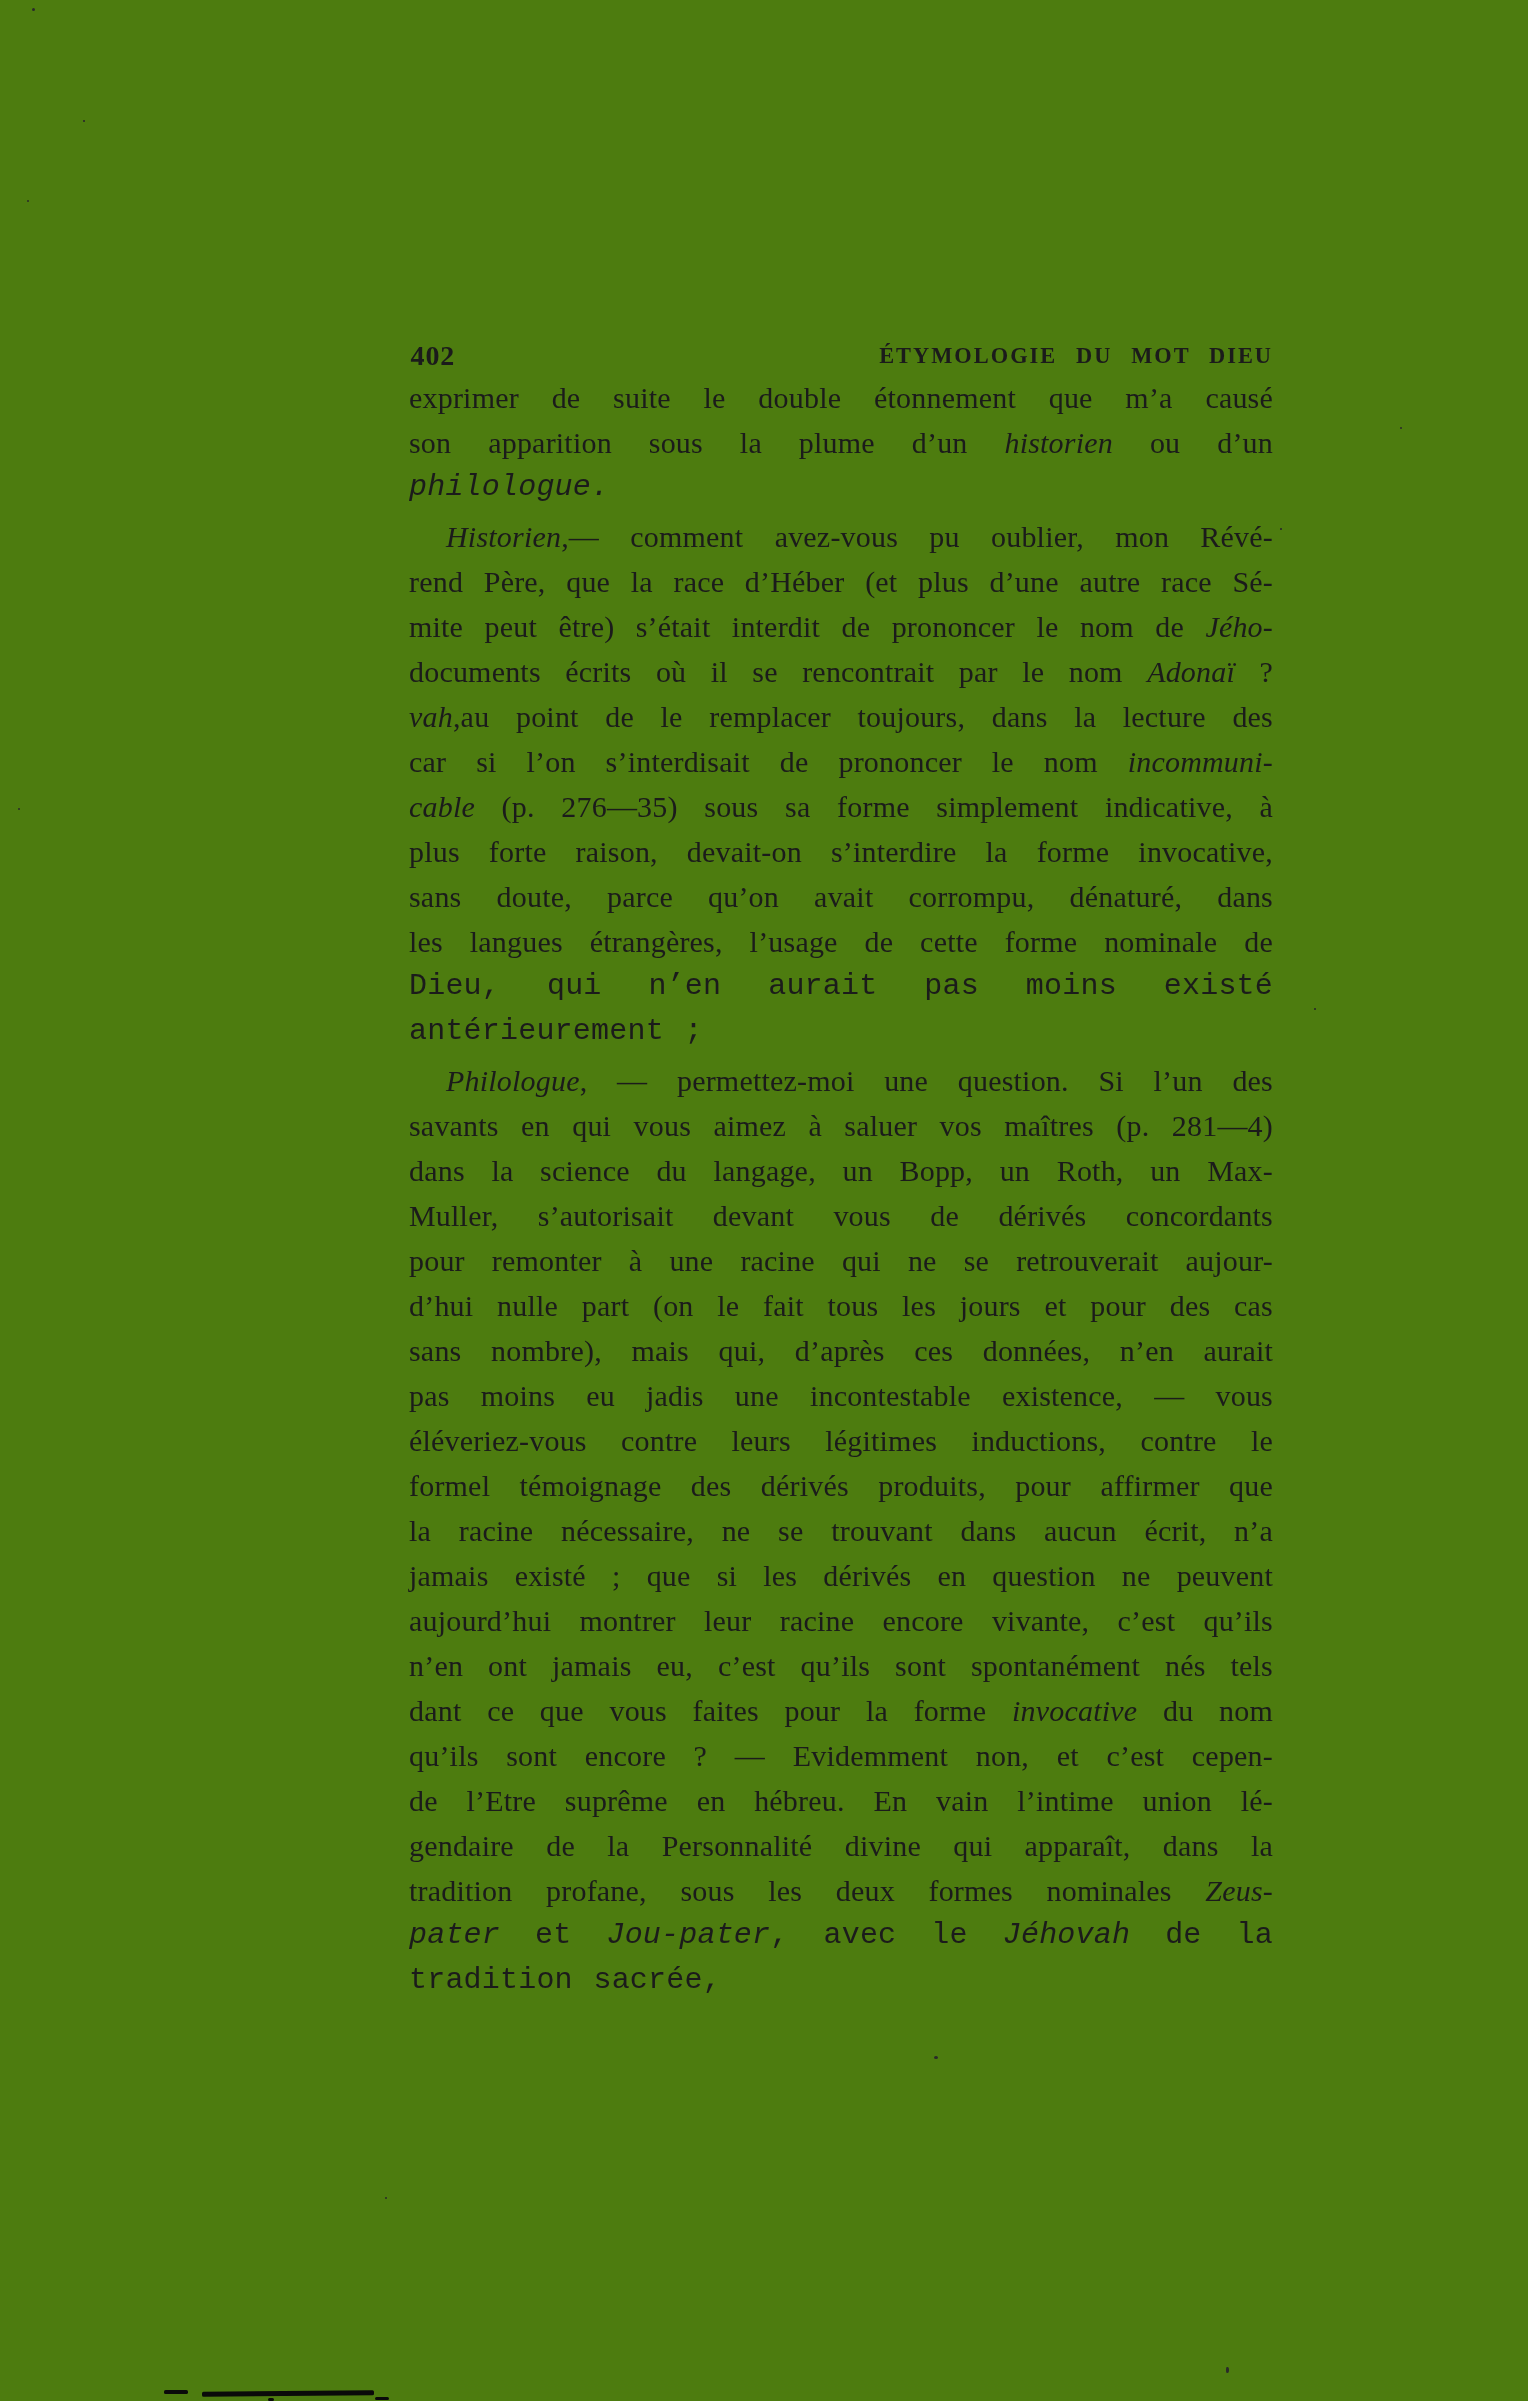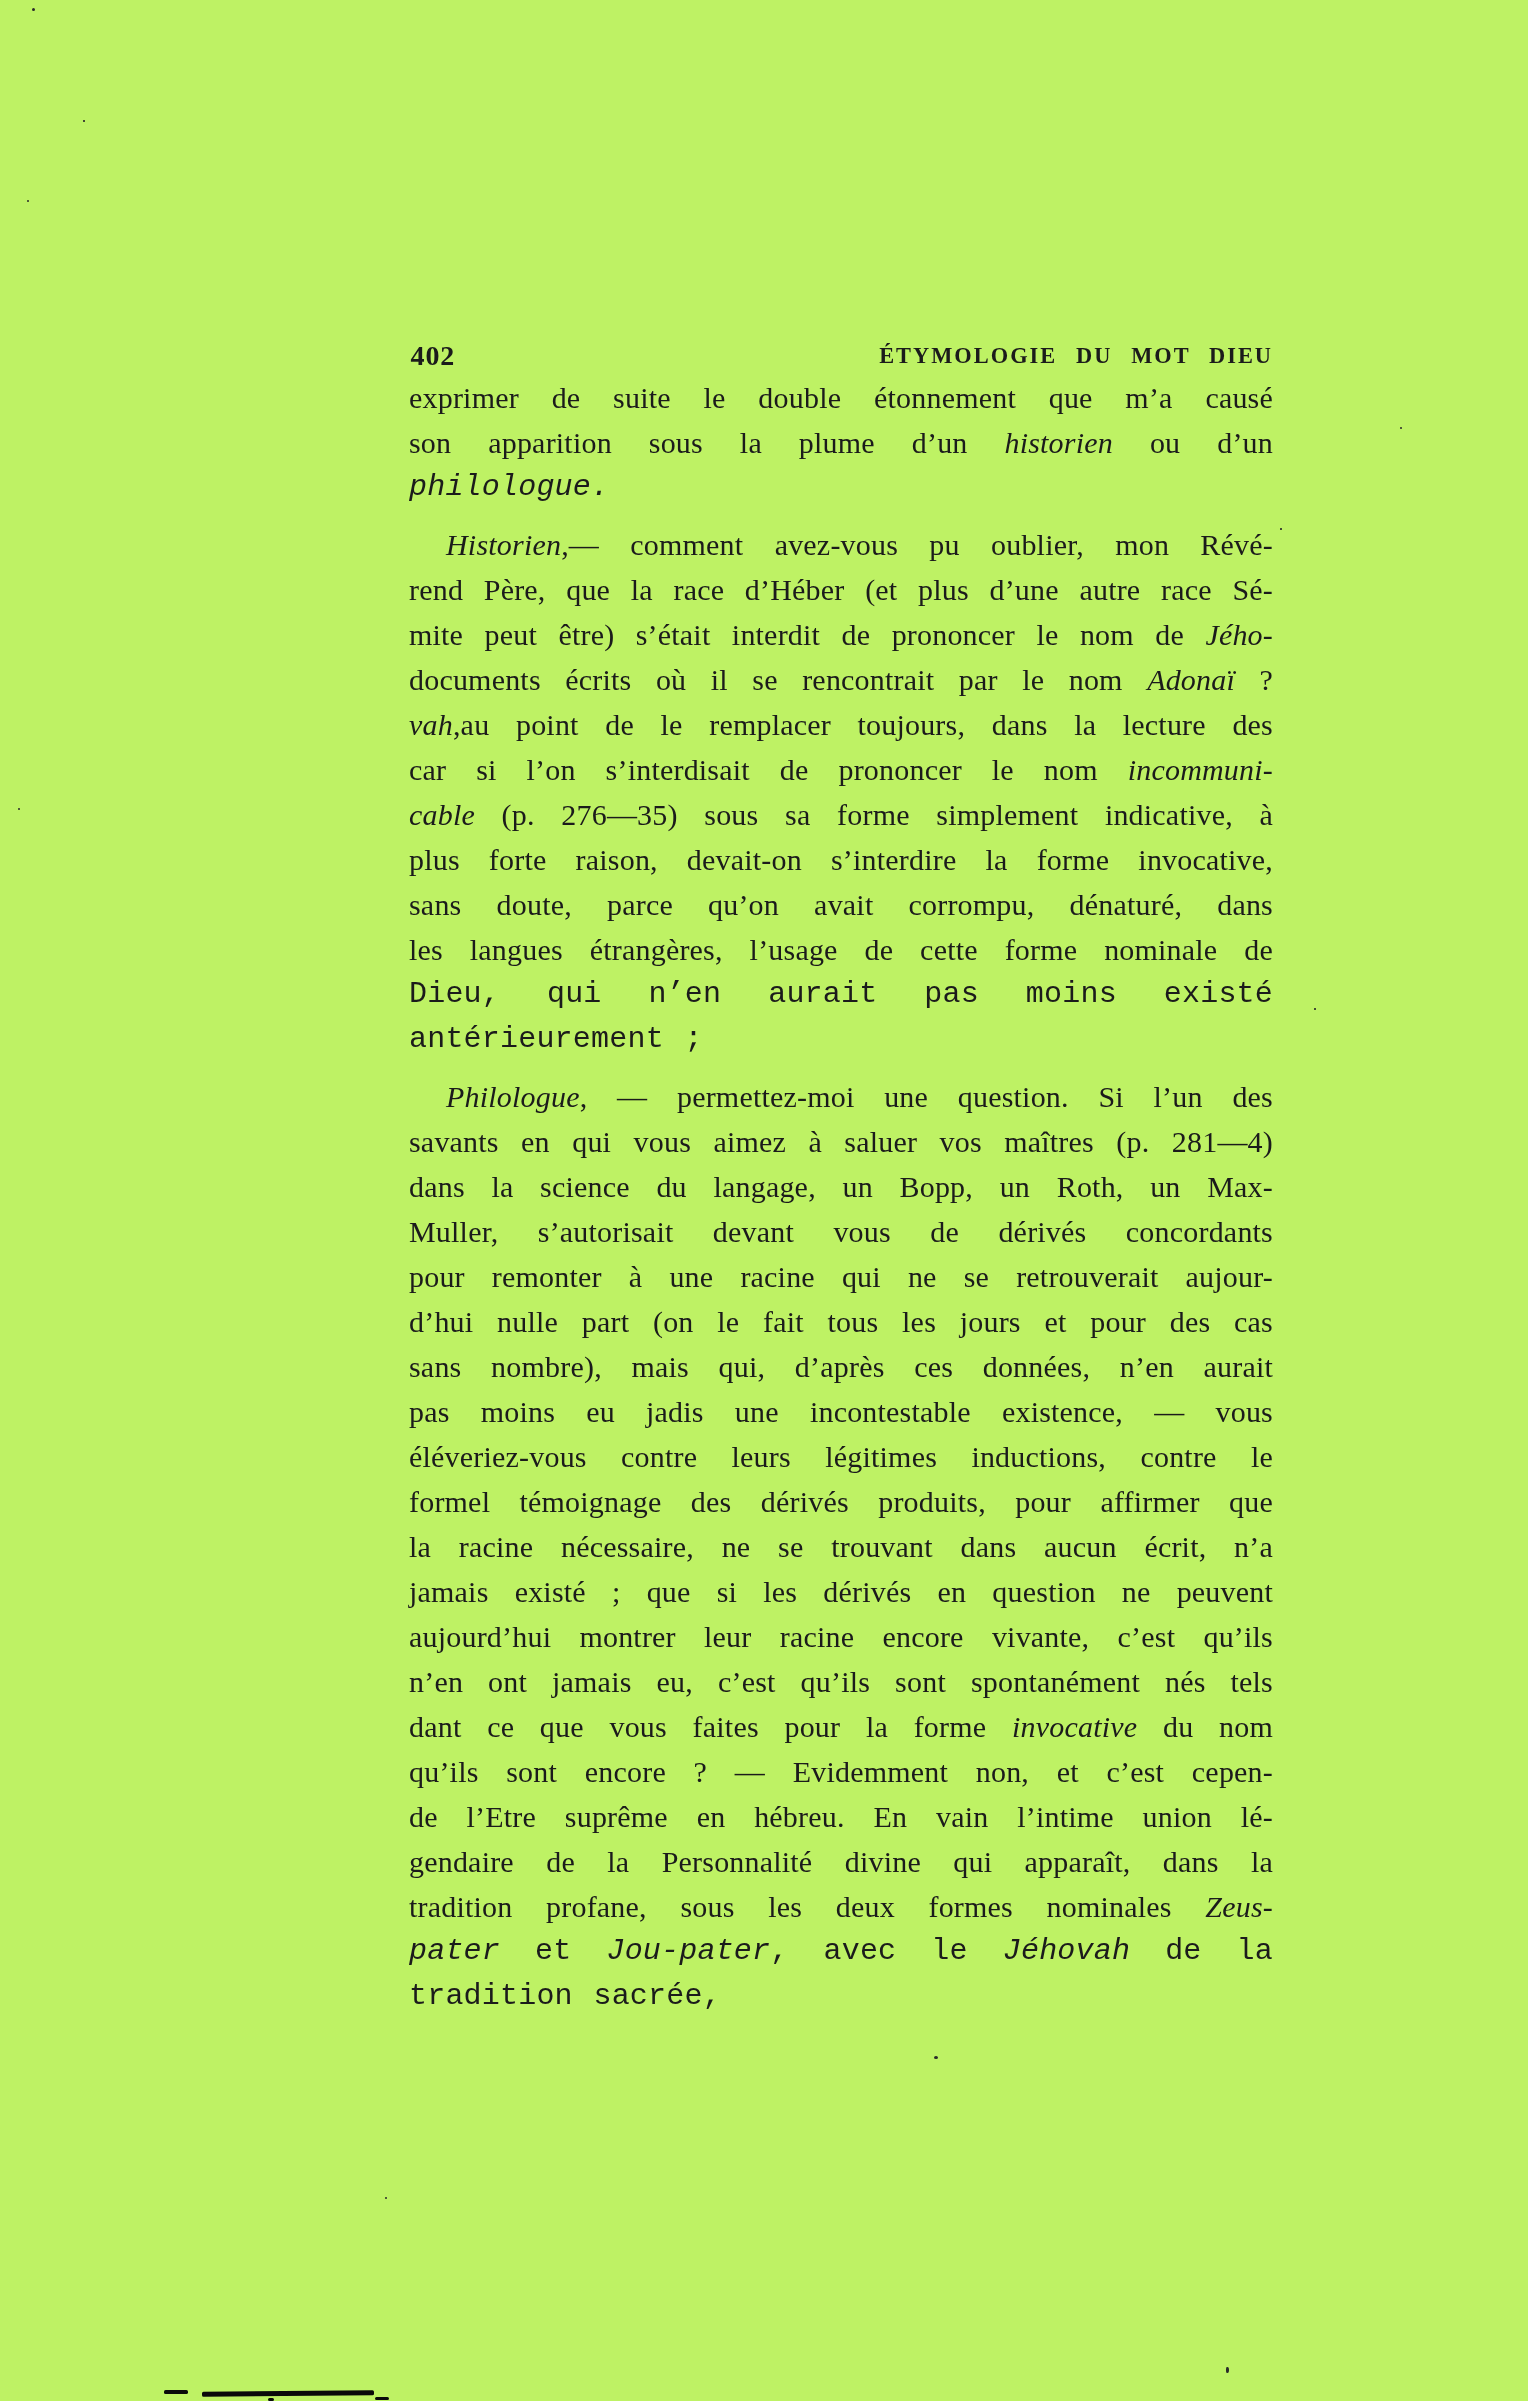--- a/index.html
+++ b/index.html
@@ -4,21 +4,21 @@
 <style>
   html, body {
     margin: 0;
     padding: 0;
     background: #e8e8e8;
   }
   .page {
     position: relative;
     width: 1529px;
     height: 2401px;
-    background: #bef264;
+    background: #4d7c0f;
     overflow: hidden;
     color: #1b1b1b;
     font-family: "Liberation Serif", "DejaVu Serif", serif;
   }
   .running-header {
     position: absolute;
     top: 340px;
     left: 409px;
     width: 864px;
     height: 37px;
@@ -47,21 +47,21 @@
     position: absolute;
     top: 375px;
     left: 409px;
     width: 864px;
     font-size: 30px;
     line-height: 45px;
     letter-spacing: 0.2px;
     word-spacing: 2.4px;
   }
   .para { margin: 0; }
-  .para.indent-first + .para, .para + .para { margin-top: 12px; }
+  .para.indent-first + .para, .para + .para { margin-top: 4px; }
   .para.indent-first .line:first-child { text-indent: 37px; }
   .line {
     text-align: justify;
     text-align-last: justify;
   }
   .line.para-end {
     text-align-last: left;
     font-family: Liberation Mono, monospace;
   }
   em { font-style: italic; }

